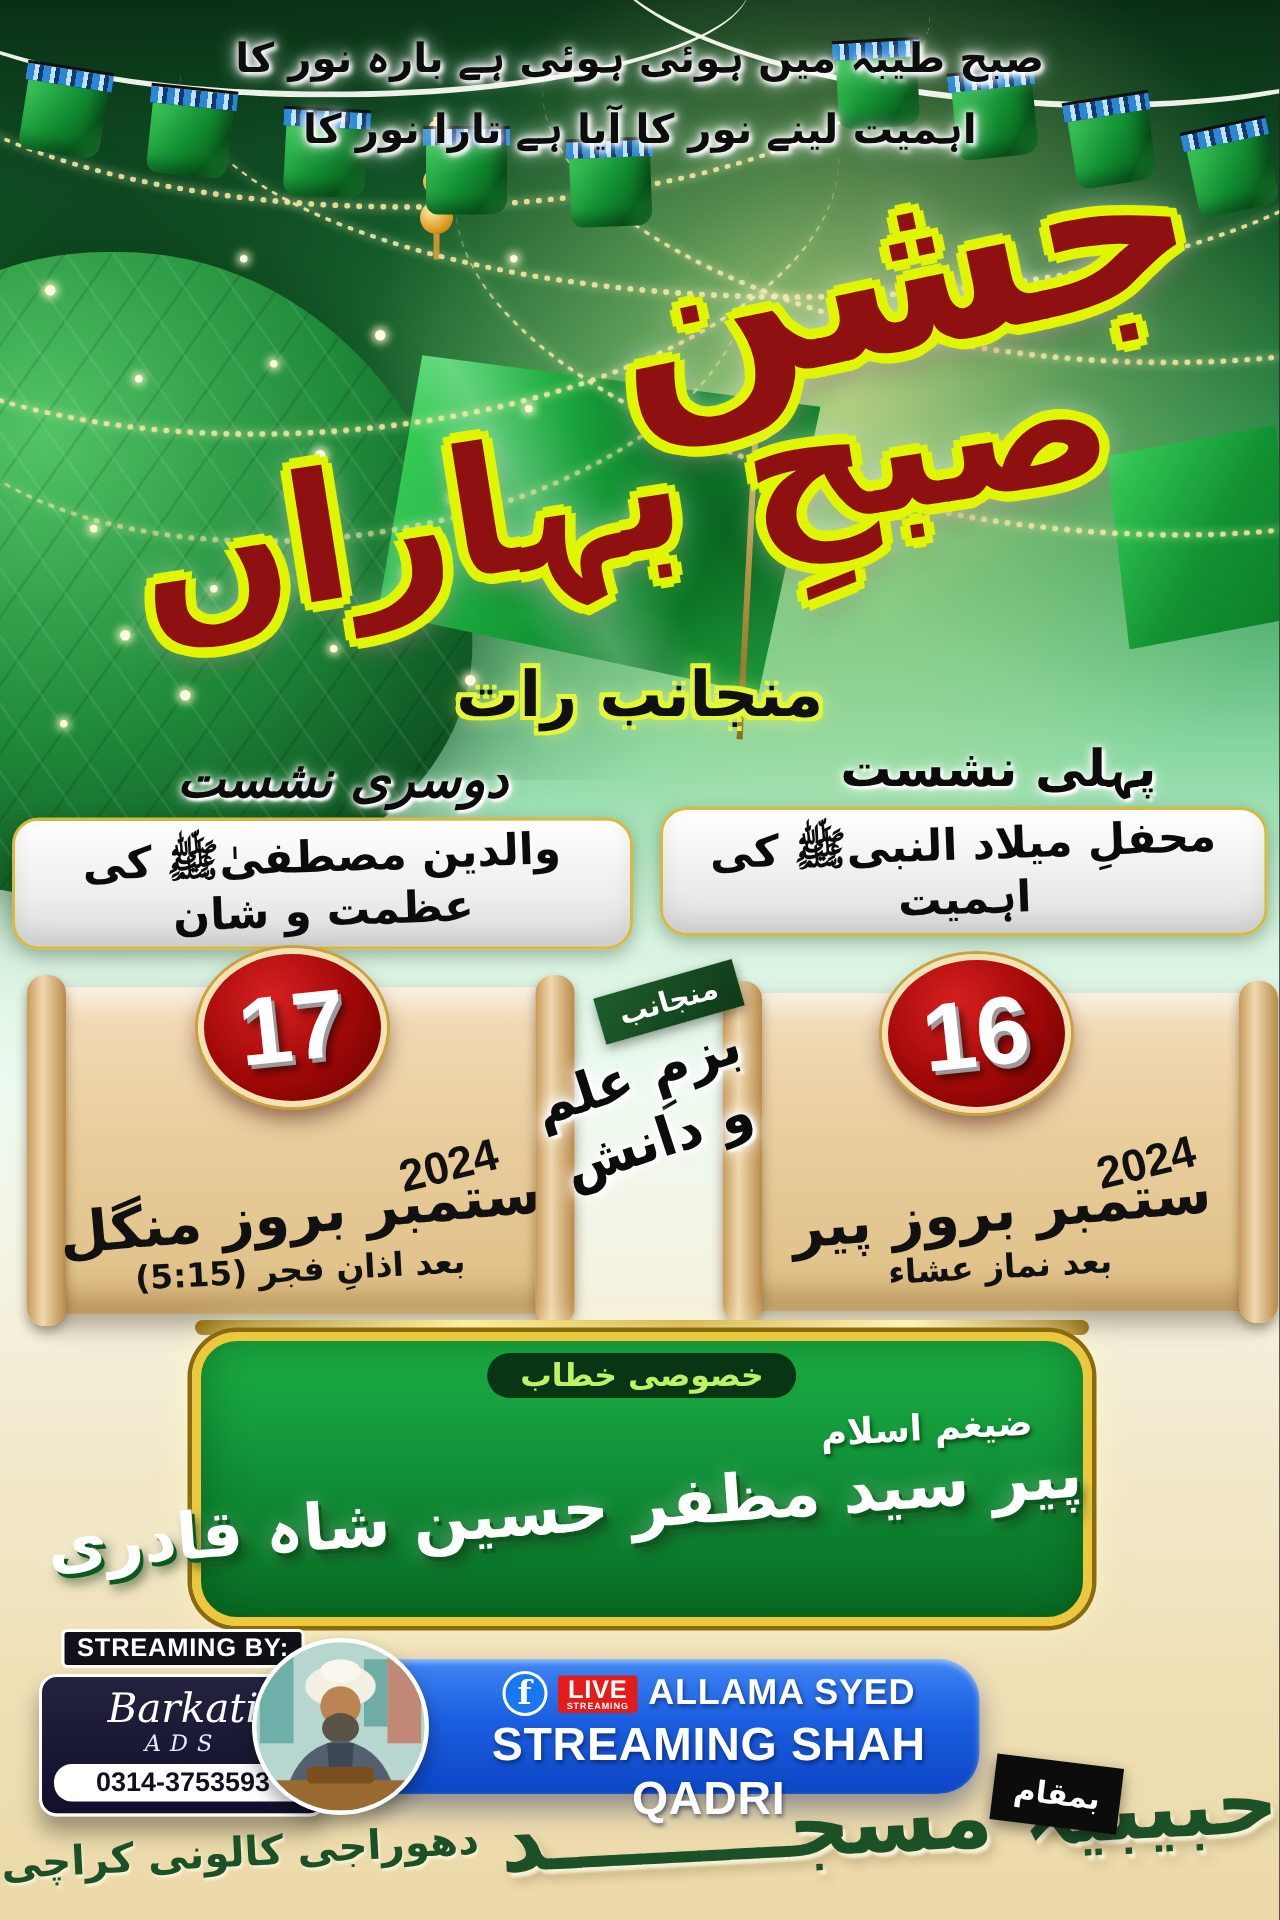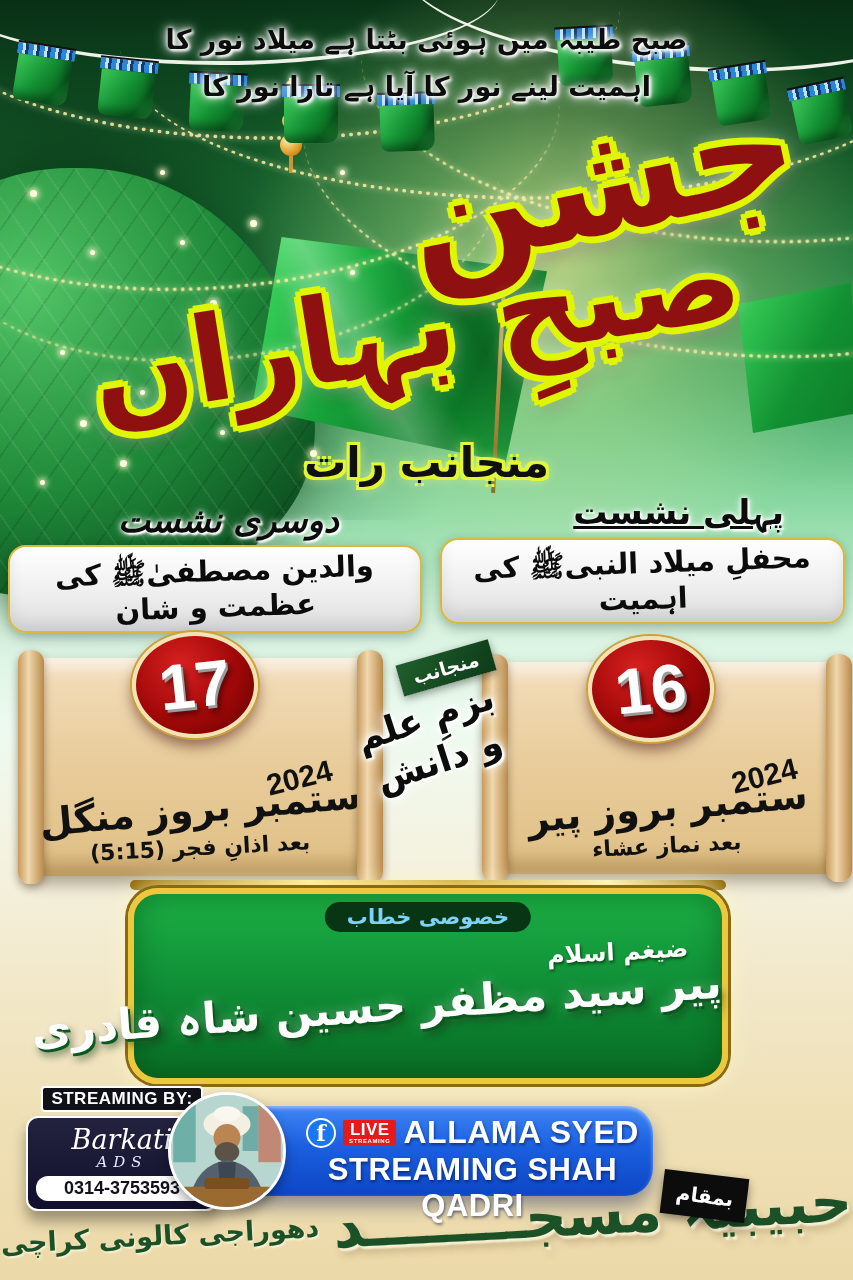--- a/index.html
+++ b/index.html
@@ -89,21 +89,21 @@
       0 0 22px rgba(255,255,255,.85), 0 10px 18px rgba(60,0,0,.35); }
   .tw1 { right:55px; top:-6px; font-size:150px; transform:rotate(-12deg); }
   .tw2 { right:110px; top:158px; font-size:118px; transform:rotate(-9deg); }
   .bari-raat { position:absolute; left:0; top:438px; width:100%; text-align:center; z-index:6; direction:rtl;
     font-size:42px; font-weight:bold; color:#101010; letter-spacing:2px;
     text-shadow:-3px -3px 0 #e4f736, 3px -3px 0 #e4f736, -3px 3px 0 #e4f736, 3px 3px 0 #e4f736, 0 0 14px #f3ff8a; }
 
   
   .session-head { position:absolute; z-index:6; direction:rtl; font-size:34px; font-weight:bold; color:#0c0c0c;
     text-shadow:0 0 4px #fff,0 0 9px #fff,2px 2px 2px #fff; }
-  .sh-right { right:69px; top:492px;text-decoration:underline; }
+  .sh-right { right:82px; top:492px; }
   .sh-left  { left:118px; top:500px;font-style:italic; }
   .session-box { position:absolute; z-index:6; direction:rtl; display:flex; align-items:center; justify-content:center;
     background:linear-gradient(180deg,#ffffff,#ededed 60%,#dcdcdc);
     border:2px solid #d9b93c; border-radius:18px; box-shadow:0 4px 12px rgba(0,30,10,.3), inset 0 -8px 14px rgba(0,0,0,.08);
     font-weight:bold; color:#0b0b0b; text-align:center; padding:6px 14px; }
   .sb-right { right:8px; top:538px; width:405px; height:86px; font-size:29px; }
   .sb-left  { left:8px;  top:545px; width:414px; height:88px; font-size:29px; }
   .sb-left .inner, .sb-right .inner { transform:rotate(-2deg); line-height:1.25; }
 
   
@@ -143,21 +143,21 @@
 
   
   .gold-strip { position:absolute; left:130px; top:880px; width:596px; height:10px; z-index:6;
     background:linear-gradient(90deg,#8a6200,#ffe98a 30%,#caa22c 55%,#fff2b0 80%,#8a6200); border-radius:6px; }
   .speaker { position:absolute; left:128px; top:888px; width:600px; height:196px; z-index:7;
     background:linear-gradient(180deg,#1cb045 0%,#12953a 40%,#0b7c2c 75%,#0a6e26 100%);
     border:6px solid #edc83c; border-radius:30px;
     box-shadow:0 0 0 3px #8a6a10, 0 0 26px rgba(255,250,200,.9), inset 0 0 30px rgba(0,60,10,.45); }
   .speaker .pill { position:absolute; left:50%; top:8px; transform:translateX(-50%);
     background:rgba(8,45,16,.92); border-radius:18px; padding:3px 22px; direction:rtl;
-    color:#7dd3fc; font-size:21px; font-weight:bold; letter-spacing:1px; white-space:nowrap; }
+    color:#bef264; font-size:21px; font-weight:bold; letter-spacing:1px; white-space:nowrap; }
   .speaker .honorific { position:absolute; right:34px; top:44px; direction:rtl;
     color:#fff; font-size:24px; font-weight:bold; text-shadow:1px 2px 3px rgba(0,40,0,.7); transform:rotate(-3deg); }
   .speaker .name { position:absolute; left:0; top:84px; width:100%; text-align:center; direction:rtl;
     color:#fff; font-size:43px; font-weight:bold; transform:rotate(-4deg); white-space:nowrap;
     text-shadow:2px 3px 0 #0a5a20, 4px 6px 8px rgba(0,40,0,.6), 0 0 14px rgba(255,255,255,.35); }
 
   
   .designer { position:absolute; left:26px; top:1086px; width:192px; z-index:8; text-align:center;
     font-family:"Liberation Sans", sans-serif; }
   .designer .lbl { display:inline-block; background:#101018; color:#fff; font-size:17px; font-weight:bold;
@@ -179,21 +179,21 @@
   .live-banner .txt { position:absolute; left:92px; top:8px; width:345px; text-align:center;
     font-family:"Liberation Sans", sans-serif; color:#fff; font-weight:bold; }
   .live-banner .row1 { display:flex; align-items:center; justify-content:center; gap:7px; }
   .fb-circle { width:30px; height:30px; border-radius:50%; background:#1877f2; border:2px solid #fff;
     color:#fff; font-size:22px; font-weight:bold; display:flex; align-items:center; justify-content:center;
     font-family:"DejaVu Serif", serif; }
   .live-badge { background:#e31b1b; color:#fff; border-radius:2px; padding:1px 6px; line-height:1;
     display:flex; flex-direction:column; align-items:center; }
   .live-badge .lv { font-size:17px; font-weight:bold; letter-spacing:.5px; }
   .live-badge .st { font-size:6px; letter-spacing:.6px; }
-  .live-banner .l1 { font-size:32px; letter-spacing:.5px; text-shadow:1px 2px 3px rgba(0,10,60,.5); }
+  .live-banner .l1 { font-size:24px; letter-spacing:.5px; text-shadow:1px 2px 3px rgba(0,10,60,.5); }
   .live-banner .l2 { font-size:31px; letter-spacing:.5px; margin-top:1px; text-shadow:1px 2px 3px rgba(0,10,60,.5); }
 
   
   .venue-tag { position:absolute; left:662px; top:1174px; z-index:9; transform:rotate(7deg);
     background:#0c0c0c; color:#fff; direction:rtl; font-size:20px; font-weight:bold;
     padding:10px 14px; box-shadow:0 4px 10px rgba(0,0,0,.45); }
   .venue { position:absolute; left:0; top:1192px; width:100%; z-index:8; direction:rtl;
     display:flex; align-items:flex-start; justify-content:center; gap:14px; transform:rotate(-3deg); }
   .venue .masjid { font-size:58px; font-weight:bold; color:#1c5128; line-height:1.1;
     text-shadow:2px 3px 2px rgba(250,245,220,.9), 4px 6px 8px rgba(80,50,0,.25); white-space:nowrap; }
@@ -282,21 +282,21 @@
       <i style="left: 40px; top: 350px;"></i>
       <i style="left: 310px; top: 320px; width: 7px; height: 7px;"></i>
       <i style="left: 180px; top: 110px;"></i>
       <i style="left: 270px; top: 250px;"></i>
       <i style="left: 80px; top: 290px; width: 7px; height: 7px;"></i>
       <i style="left: 340px; top: 40px;"></i>
       <i style="left: 380px; top: 260px;"></i>
     </div>
 
   <div class="couplet">
-    <div>صبح طیبہ میں ہوئی بٹتا ہے میلاد نور کا</div>
+    <div>صبح طیبہ میں ہوئی ہوئی ہے بارہ نور کا</div>
     <div>اہمیت لینے نور کا آیا ہے تارا نور کا</div>
   </div>
 
   <div class="title-wrap">
     <span class="title-word tw1">جشن</span>
     <span class="title-word tw2">صبحِ بہاراں</span>
   </div>
   <div class="bari-raat">منجانب رات</div>
 
   <div class="session-head sh-right">پہلی نشست</div>

